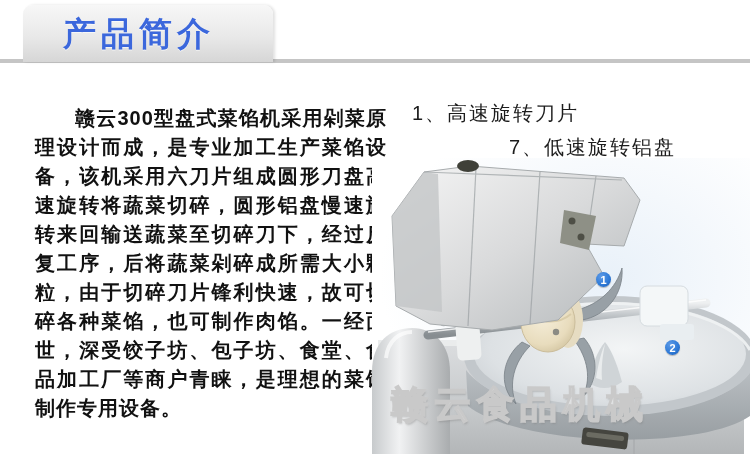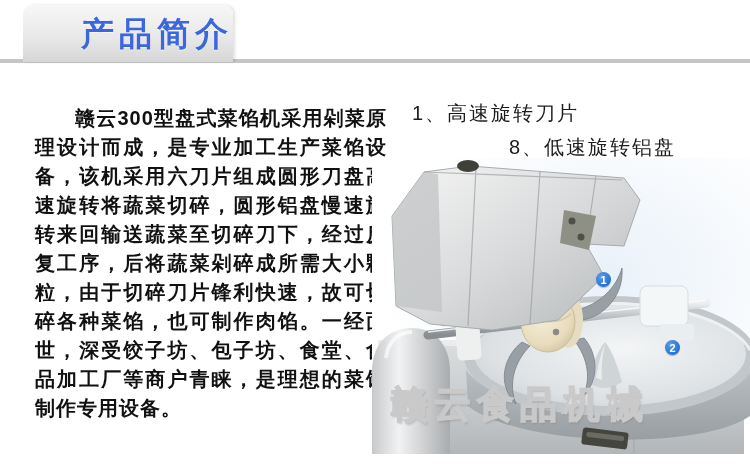--- a/index.html
+++ b/index.html
@@ -6,22 +6,23 @@
   .page{
     position:relative;width:750px;height:475px;background:#ffffff;overflow:hidden;
     font-family:"Liberation Sans","DejaVu Sans",sans-serif;
   }
   
   .header-tab{
     position:absolute;left:23px;top:5px;width:210px;height:57px;
     background:linear-gradient(#f7f7f7,#e9e9e9 55%,#d6d6d6);
     border-radius:9px 9px 0 0;
     box-shadow:2px 0 3px rgba(0,0,0,.12);
-    display:flex;align-items:center;justify-content:flex-end;
+    display:flex;align-items:center;justify-content:flex-start;
     z-index:2;
+    padding-left:40px;
   }
   .header-tab .tab-label{
     font-size:33px;font-weight:bold;color:#3b67dc;letter-spacing:5px;
     text-shadow:0 1px 0 rgba(255,255,255,.6);
     transform:translateY(1px);
   }
   .divider{
     position:absolute;left:0;top:59px;width:750px;height:4px;
     background:#c5c5c5;z-index:1;
   }
@@ -63,21 +64,21 @@
 <div class="page">
 
   <div class="header-tab">
     <span class="tab-label">产品简介</span>
   </div>
   <div class="divider"></div>
 
   <p class="intro-text">赣云300型盘式菜馅机采用剁菜原理设计而成，是专业加工生产菜馅设备，该机采用六刀片组成圆形刀盘高速旋转将蔬菜切碎，圆形铝盘慢速旋转来回输送蔬菜至切碎刀下，经过反复工序，后将蔬菜剁碎成所需大小颗粒，由于切碎刀片锋利快速，故可切碎各种菜馅，也可制作肉馅。一经面世，深受饺子坊、包子坊、食堂、食品加工厂等商户青睐，是理想的菜馅制作专用设备。</p>
 
   <div class="callout callout-1">1、高速旋转刀片</div>
-  <div class="callout callout-2">8、低速旋转铝盘</div>
+  <div class="callout callout-2">7、低速旋转铝盘</div>
 
   <div class="photo">
     <svg width="378" height="296" viewBox="0 0 378 296" aria-hidden="true">
       <defs>
         <radialGradient id="bgG" cx="62%" cy="40%" r="75%">
           <stop offset="0%" stop-color="#e9f1f9"></stop>
           <stop offset="80%" stop-color="#ffffff"></stop>
         </radialGradient>
         <linearGradient id="baseG" x1="0" y1="0" x2="0" y2="1">
           <stop offset="0%" stop-color="#dcdee0"></stop>

